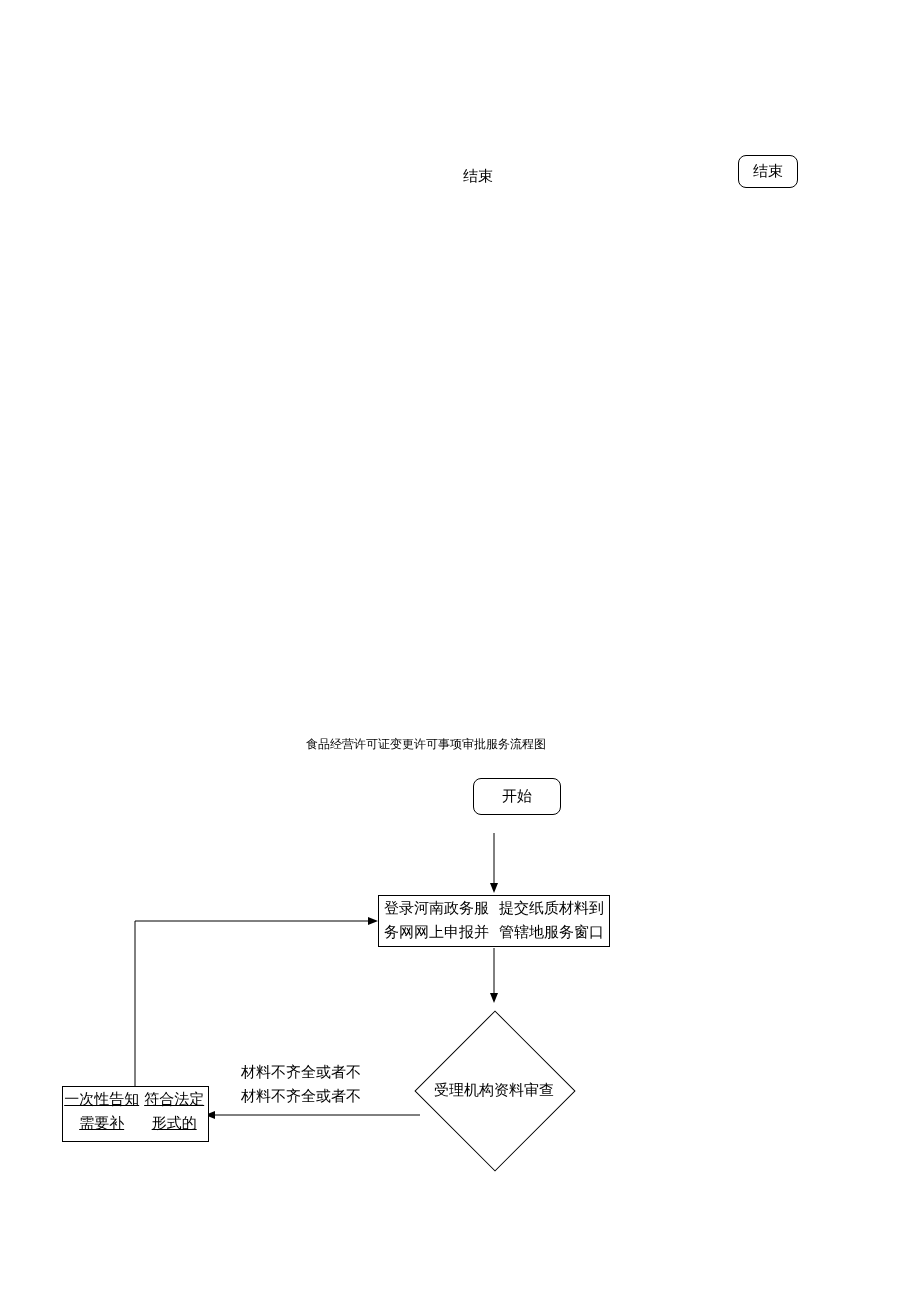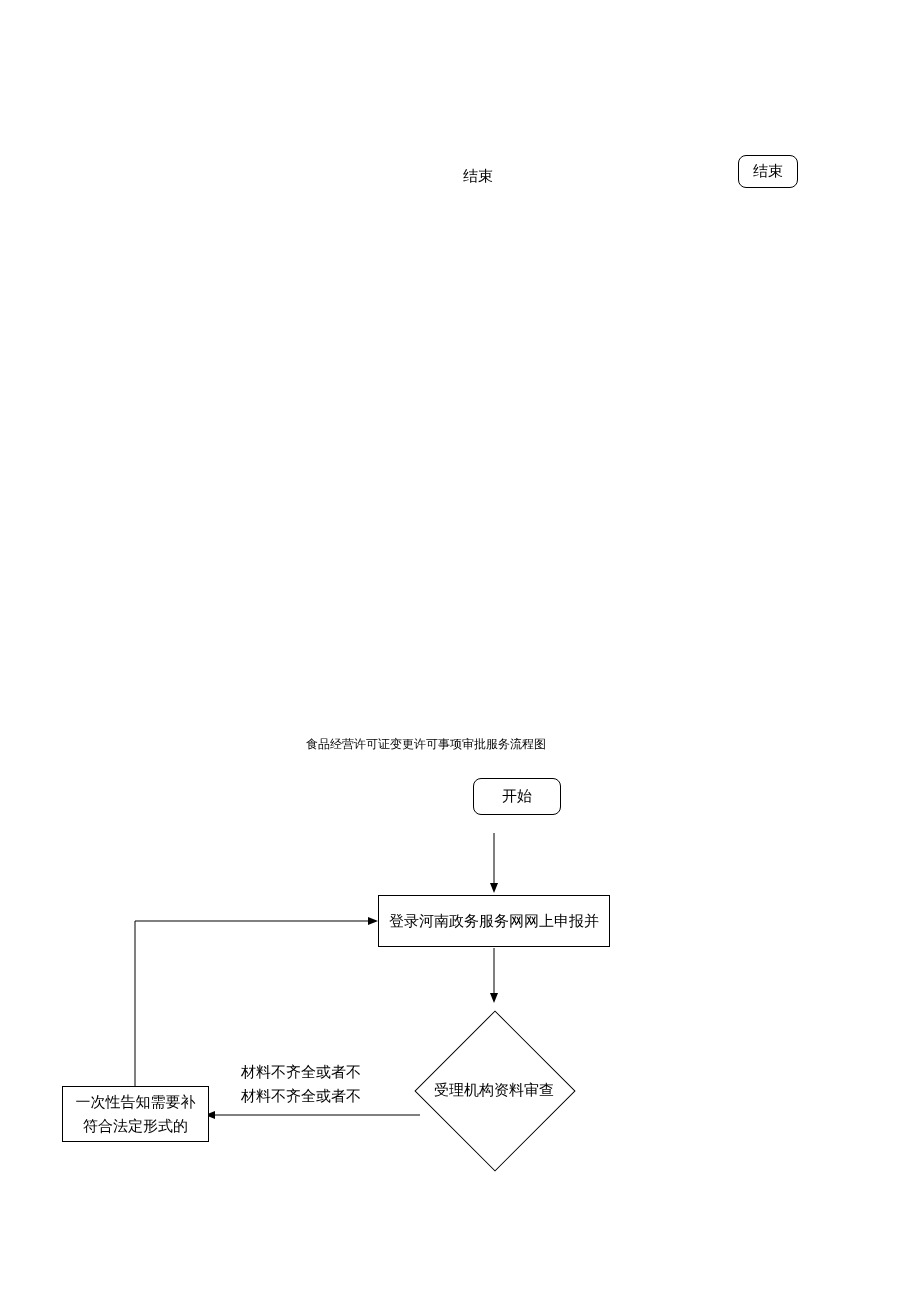--- a/index.html
+++ b/index.html
@@ -28,21 +28,20 @@
     font-size: 12px;
     white-space: nowrap;
   }
   .process-multi {
     border: 1px solid #000;
     font-size: 15px;
     text-align: center;
     background: #fff;
     line-height: 1.6;
     display: flex;
-    flex-direction: column;
     justify-content: center;
   }
   .decision-wrap {
     position: absolute;
   }
   .decision-label {
     position: absolute;
     inset: 0;
     display: flex;
     align-items: center;
@@ -73,20 +72,21 @@
 
 <div class="abs terminator" style="left:448px; top:778px; padding:8px 28px;margin-left:25px;">开始</div>
 
 <svg class="arrow" style="left:489px; top:833px; width:10px; height:60px;">
   <line x1="5" y1="0" x2="5" y2="50" stroke="#000" stroke-width="1"></line>
   <polygon points="5,60 1,50 9,50" fill="#000"></polygon>
 </svg>
 
 <div class="abs process-multi" style="left:378px; top:895px; width:230px; height:50px;">
   <div>登录河南政务服务网网上申报并</div>
+  <div>提交纸质材料到管辖地服务窗口</div>
 </div>
 
 <svg class="arrow" style="left:489px; top:948px; width:10px; height:55px;">
   <line x1="5" y1="0" x2="5" y2="45" stroke="#000" stroke-width="1"></line>
   <polygon points="5,55 1,45 9,45" fill="#000"></polygon>
 </svg>
 
 <div class="decision-wrap" style="left:414px; top:1010px; width:160px; height:160px;">
   <div style="position:absolute; left:24px; top:24px; width:112px; height:112px; transform:rotate(45deg); border:1px solid #000; background:#fff;"></div>
   <div class="decision-label">
@@ -98,21 +98,21 @@
 <div class="abs edge-label" style="left:241px; top:1060px;">
   <div>材料不齐全或者不</div>
   <div>材料不齐全或者不</div>
 </div>
 
 <svg class="arrow" style="left:205px; top:1110px; width:230px; height:20px;">
   <line x1="215" y1="5" x2="10" y2="5" stroke="#000" stroke-width="1"></line>
   <polygon points="0,5 10,1 10,9" fill="#000"></polygon>
 </svg>
 
-<div class="abs process-multi" style="left:62px; top:1086px; width:145px; height:54px;">
+<div class="abs process-multi" style="left:62px; top:1086px; width:145px; height:54px;text-decoration:underline;">
   <div>一次性告知需要补</div>
   <div>符合法定形式的</div>
 </div>
 
 <svg class="arrow" style="left:128px; top:916px; width:260px; height:176px;">
 
   <line x1="7" y1="170" x2="7" y2="5" stroke="#000" stroke-width="1"></line>
 
   <line x1="7" y1="5" x2="240" y2="5" stroke="#000" stroke-width="1"></line>
   <polygon points="250,5 240,1 240,9" fill="#000"></polygon>

